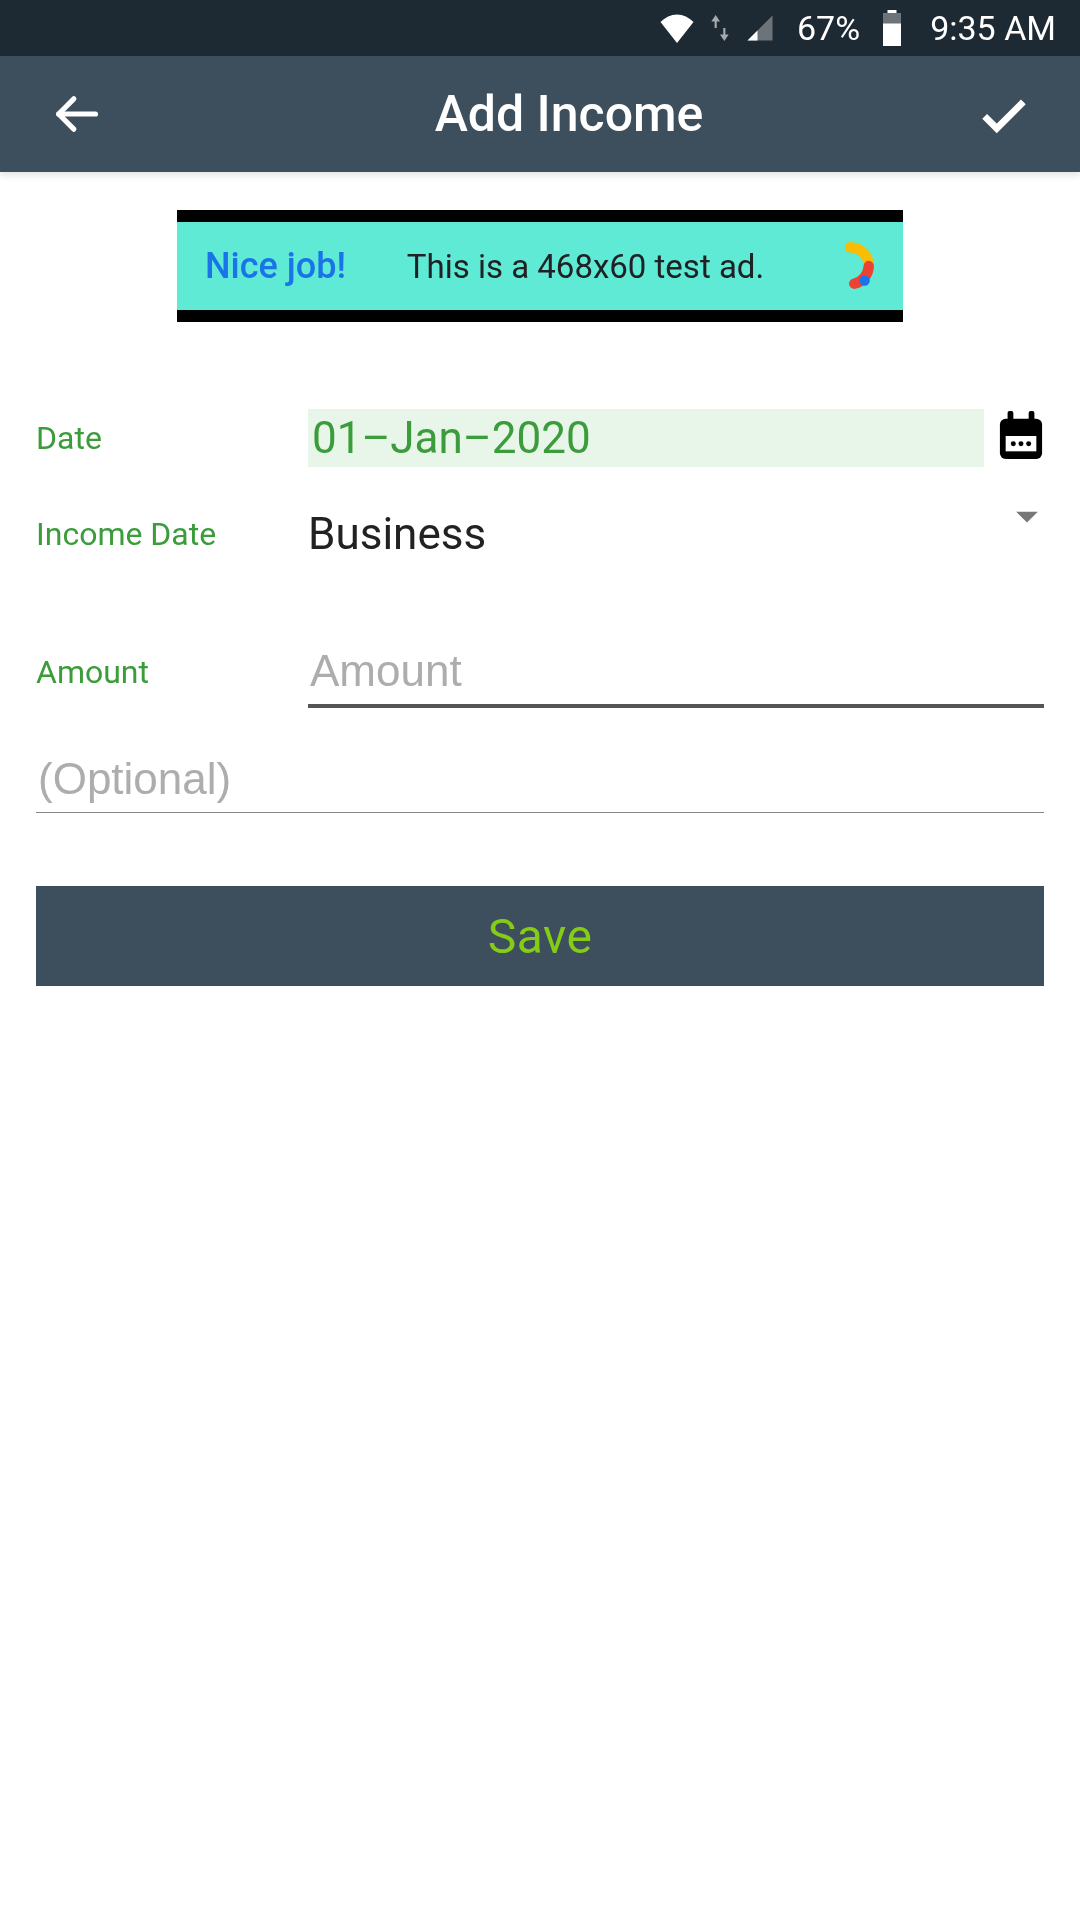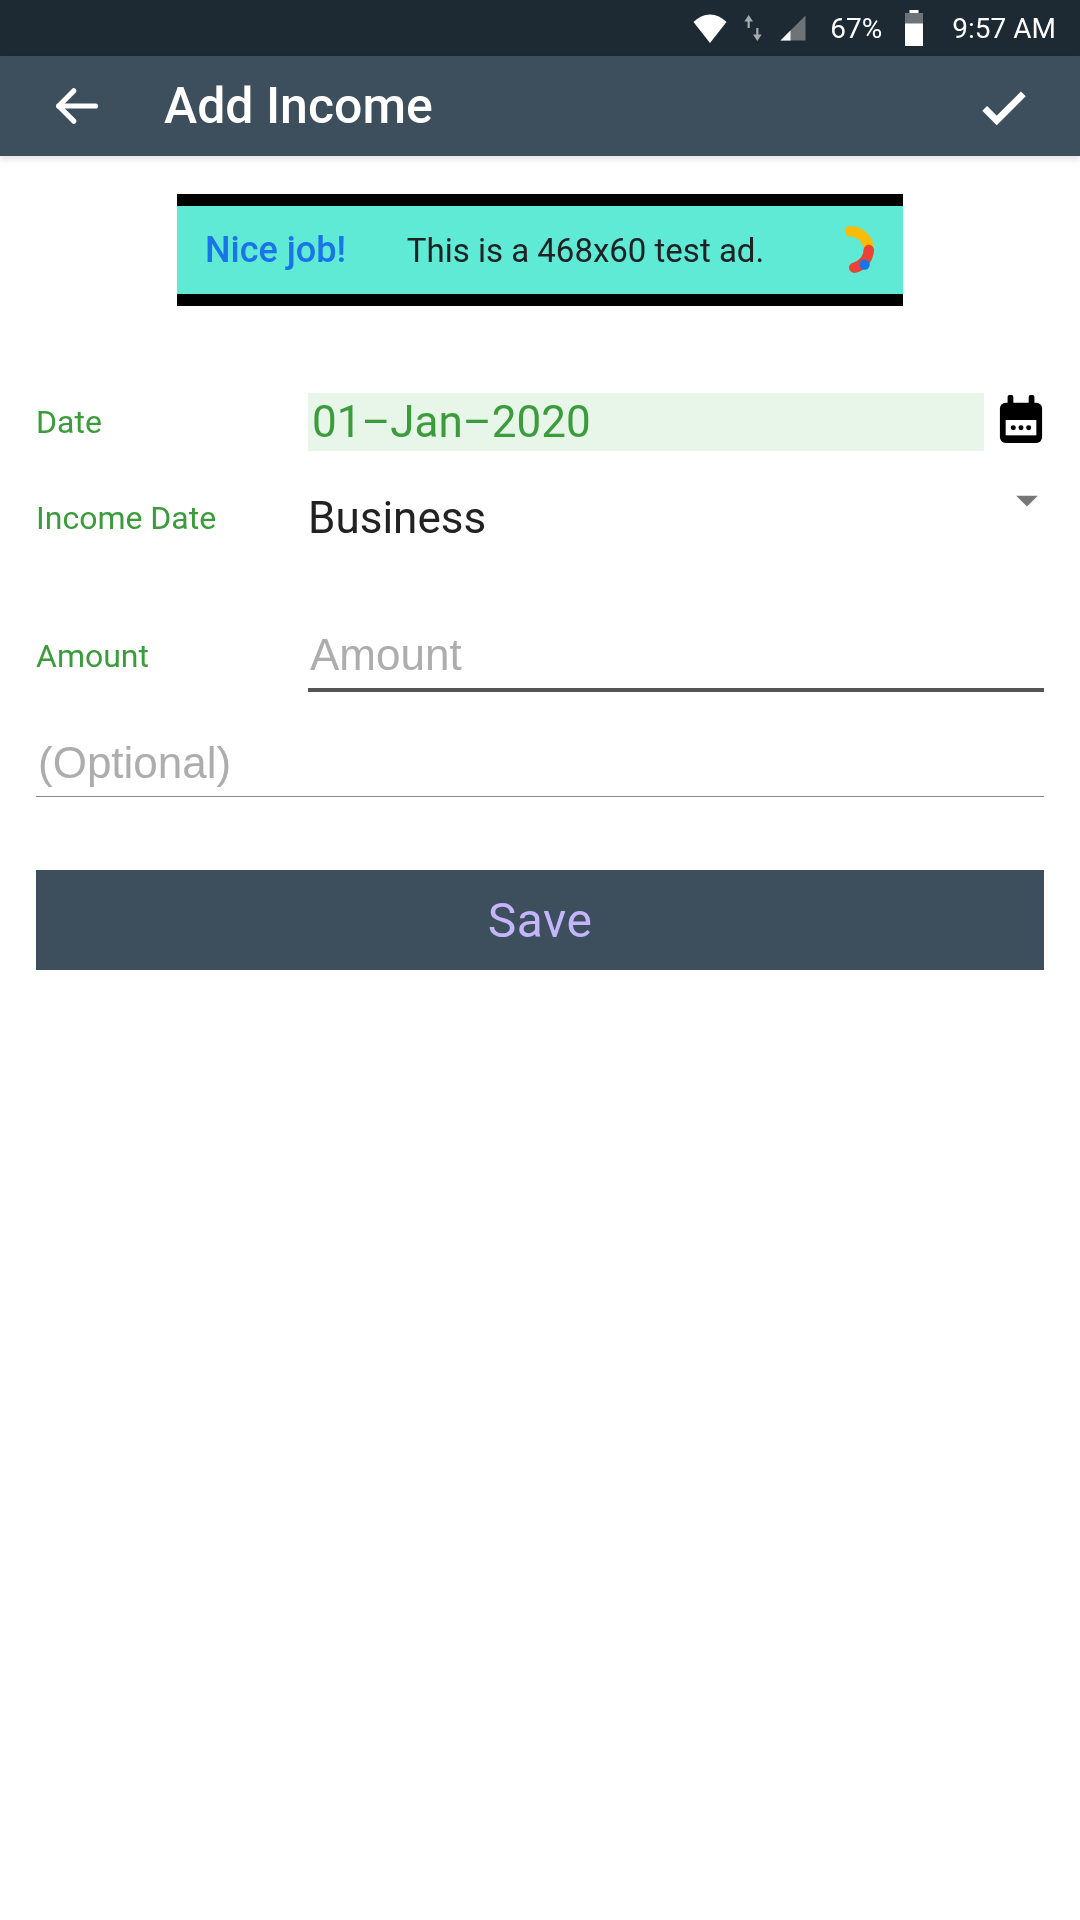--- a/index.html
+++ b/index.html
@@ -7,35 +7,36 @@
 
     
     .status-bar {
       height: 56px;
       background: #1e2a33;
       display: flex;
       justify-content: flex-end;
       align-items: center;
       padding: 0 24px;
       color: #fff;
-      font-size: 28px;
+      font-size: 34px;
       gap: 16px;
     }
     .status-bar .spacer { flex: 1; }
     .status-bar svg { fill: #fff; }
 
     
     .app-bar {
-      height: 100px;
+      height: 116px;
       background: #3d4e5c;
       display: flex;
       align-items: center;
       padding: 12px 46px;
       color: #fff;
       box-shadow: 0 4px 6px rgba(0,0,0,0.1);
+      text-align: center;
     }
     .back-btn { display: flex; align-items: center; justify-content: center; width: 60px; height: 60px; }
     .app-title { font-size: 50px; font-weight: 500; margin-left: 58px; flex: 1; color: #fff; }
     .check-btn { display: flex; align-items: center; justify-content: center; width: 60px; height: 60px; }
 
     
     .content {
       padding: 0 36px;
     }
 
@@ -112,21 +113,21 @@
     .field-thin { border-bottom: 1.5px solid #888; }
 
     .input-cursor {
       position: relative;
     }
 
     .save-btn {
       margin-top: 62px;
       width: 100%;
       background: #3d4e5c;
-      color: #c4b5fd;
+      color: #84cc16;
       font-size: 48px;
       height: 100px;
       display: flex;
       align-items: center;
       justify-content: center;
       letter-spacing: 0.5px;
     }
   </style>
 </head>
 <body>
@@ -142,21 +143,21 @@
   <svg width="30" height="30" viewBox="0 0 24 24">
       <path d="M2 22 L22 2 L22 22 Z" fill="rgba(255,255,255,0.35)"></path>
       <path d="M2 22 L10 14 L10 22 Z" fill="#fff"></path>
     </svg>
   <span style="margin-left:6px;">67%</span>
   <svg width="24" height="36" viewBox="0 0 14 24" style="margin-left:4px;">
       <rect x="1" y="2" width="12" height="22" fill="rgba(255,255,255,0.35)"></rect>
       <rect x="1" y="9" width="12" height="15" fill="#fff"></rect>
       <rect x="4" y="0" width="6" height="2" fill="#fff"></rect>
     </svg>
-  <span style="margin-left:10px;">9:57 AM</span>
+  <span style="margin-left:10px;">9:35 AM</span>
 </div>
 
 <div class="app-bar">
   <div class="back-btn">
     <svg width="52" height="52" viewBox="0 0 24 24" fill="none" stroke="#fff" stroke-width="2.4" stroke-linecap="round" stroke-linejoin="round">
         <line x1="21" y1="12" x2="4" y2="12"></line>
         <polyline points="11 19 4 12 11 5"></polyline>
       </svg>
   </div>
   <div class="app-title">Add Income</div>

